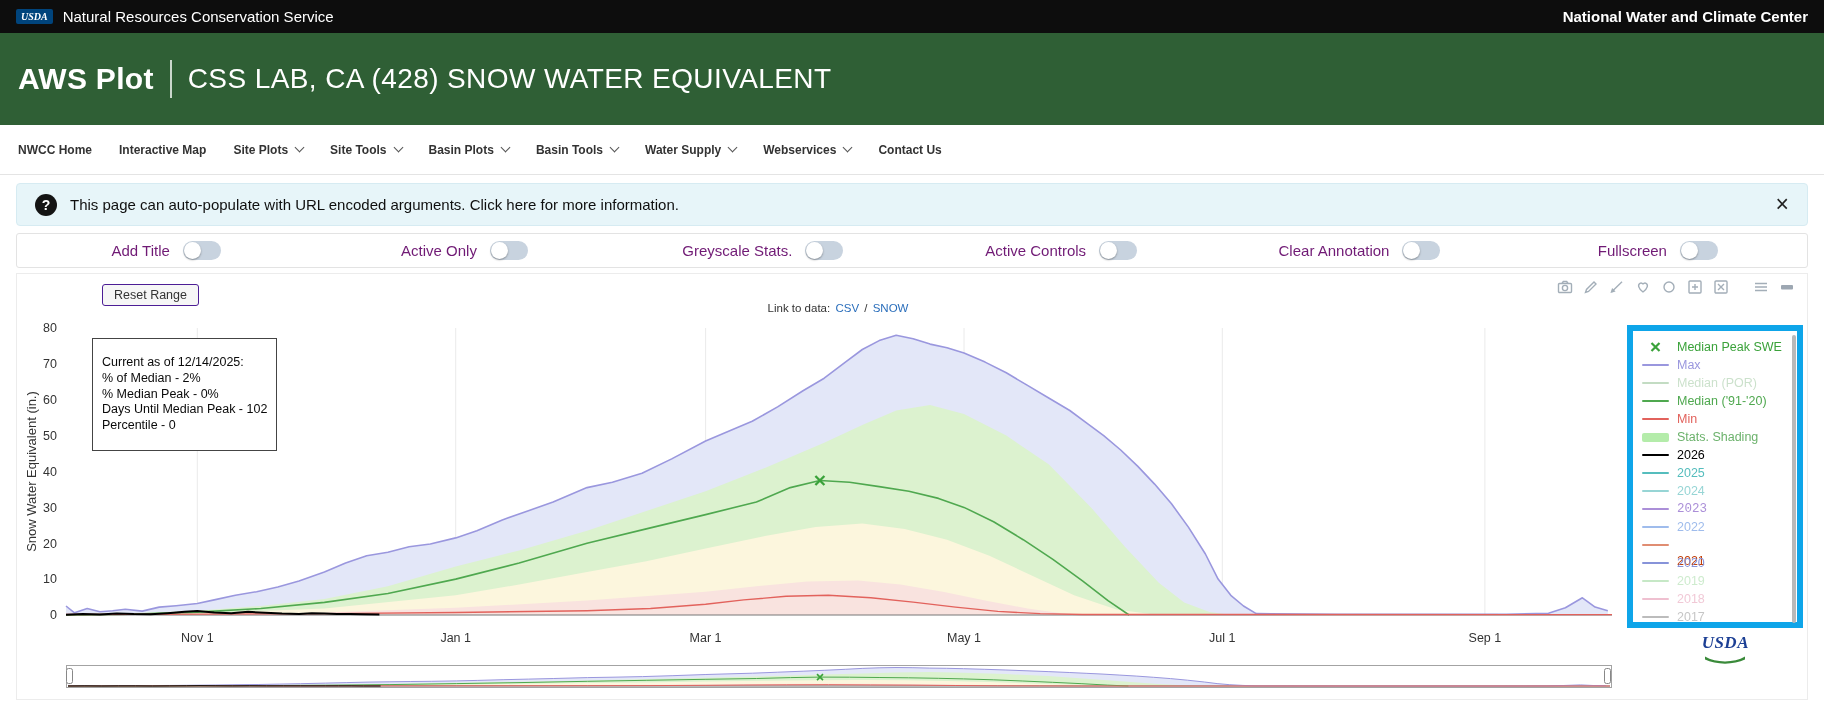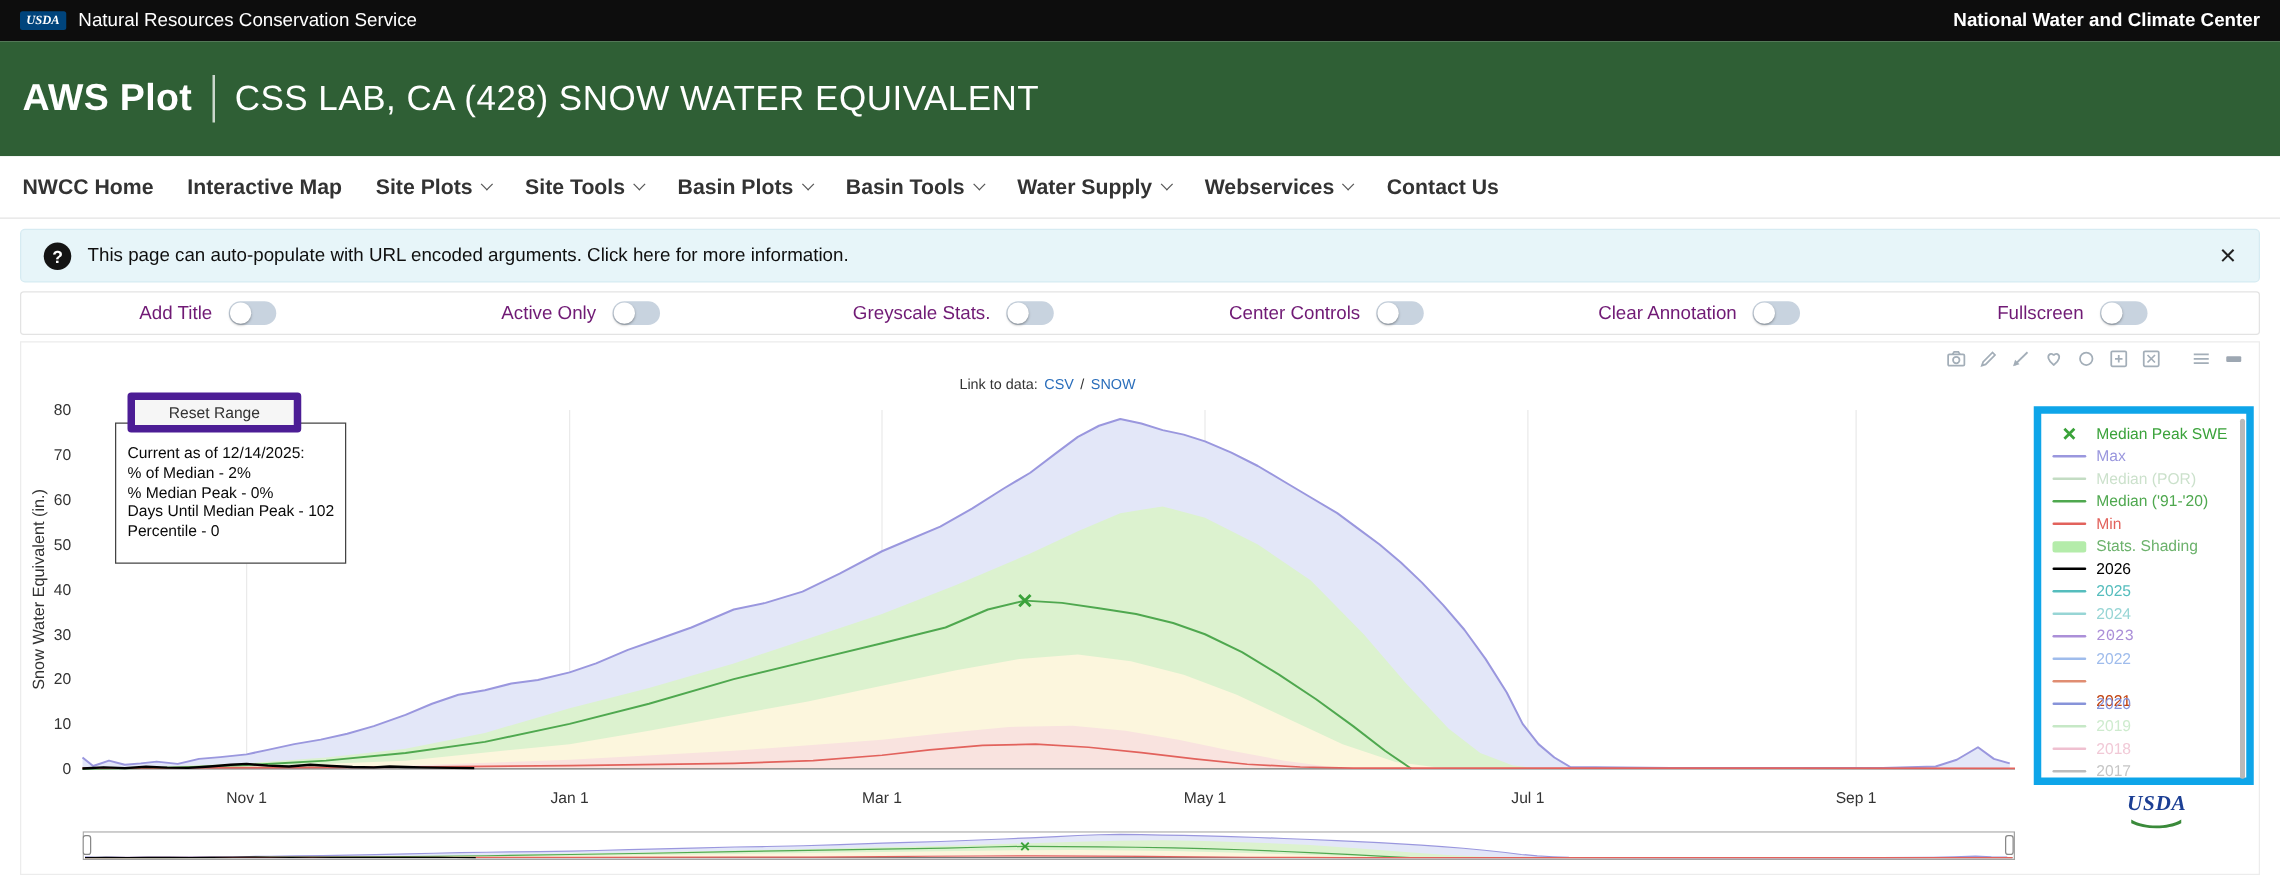--- a/index.html
+++ b/index.html
@@ -14,21 +14,21 @@
   .agency{font-size:15px}
   .center-name{font-size:15px;font-weight:bold}
   
   .hero{height:92px;background:#2f5f35;color:#fff;display:flex;align-items:center;padding:0 18px}
   .hero-title{font-size:30px;font-weight:bold;letter-spacing:.3px}
   .hero-divider{width:2px;height:38px;background:rgba(255,255,255,.75);margin:0 16px}
   .hero-station{font-size:28px;font-weight:400;letter-spacing:.4px}
   
   .nav{height:50px;background:#fff;display:flex;align-items:center;gap:27px;
     padding:0 18px;border-bottom:1px solid #e4e4e4}
-  .nav-item{display:flex;align-items:center;gap:8px;font-size:17px;font-weight:bold;
+  .nav-item{display:flex;align-items:center;gap:8px;font-size:12px;font-weight:bold;
     color:#333;cursor:pointer;white-space:nowrap}
   .chev{width:7px;height:7px;border-right:1.8px solid #555;border-bottom:1.8px solid #555;
     transform:rotate(45deg);margin-top:-4px}
   
   .banner{margin:8px 16px 0;background:#e7f5f9;border:1px solid #d6ebf2;border-radius:4px;
     height:43px;display:flex;align-items:center;padding:0 18px;gap:13px}
   .help-icon{width:22px;height:22px;border-radius:50%;background:#141414;color:#fff;
     font-weight:bold;font-size:14px;display:flex;align-items:center;justify-content:center;flex:none}
   .banner-text{font-size:15px;color:#0f0f0f;cursor:pointer}
   .banner-close{margin-left:auto;font-size:23px;line-height:1;color:#222;cursor:pointer}
@@ -39,22 +39,22 @@
   .control-label{font-size:15px;color:#701a75}
   .switch{width:38px;height:19px;background:#c8d3df;border-radius:10px;position:relative;cursor:pointer;flex:none}
   .switch::after{content:"";position:absolute;left:1px;top:1px;width:17px;height:17px;
     background:#fff;border-radius:50%;box-shadow:0 1px 2px rgba(0,0,0,.35)}
   
   .plot-card{position:relative;margin:5px 16px 0;height:427px;border:1px solid #ececec;background:#fff}
   .modebar{position:absolute;top:5px;right:12px;display:flex;gap:10px;align-items:center;z-index:5}
   .mb{width:16px;height:16px;cursor:pointer;opacity:.85}
   .mb svg{width:16px;height:16px;stroke:#93a0ac;fill:none;stroke-width:1.4}
   .mb-gap{margin-left:14px}
-  .reset-range{position:absolute;left:85px;top:40px;font-size:12.5px;padding:3px 27px;
-    background:#f6f6f6;border:6px solid #4c1d95;border-radius:3px;color:#333;cursor:pointer;
+  .reset-range{position:absolute;left:85px;top:10px;font-size:12.5px;padding:3px 11px;
+    background:#f6f6f6;border:1px solid #4c1d95;border-radius:3px;color:#333;cursor:pointer;
     font-family:"Liberation Sans",sans-serif;z-index:4}
   .link-row{position:absolute;top:28px;left:822px;transform:translateX(-50%);
     font-size:11.5px;color:#333;white-space:nowrap;z-index:4}
   .link-row a{color:#2a6ebb;text-decoration:none;cursor:pointer;margin:12px 2px}
   .y-label{position:absolute;left:-136px;top:190px;width:300px;text-align:center;
     transform:rotate(-90deg);font-size:13px;color:#333}
   #main-chart{position:absolute;left:0;top:44px;width:1790px;height:345px;
     font-family:"Liberation Sans",sans-serif}
   .annotation{position:absolute;left:75px;top:64px;background:#fff;border:1px solid #444;
     padding:16px 9px;font-size:12.5px;line-height:15.8px;color:#0a0a0a;z-index:3}
@@ -142,21 +142,21 @@
     </div>
     <div class="control">
       <span class="control-label">Active Only</span>
       <div class="switch"></div>
     </div>
     <div class="control">
       <span class="control-label">Greyscale Stats.</span>
       <div class="switch"></div>
     </div>
     <div class="control">
-      <span class="control-label">Center Controls</span>
+      <span class="control-label">Active Controls</span>
       <div class="switch"></div>
     </div>
     <div class="control">
       <span class="control-label">Clear Annotation</span>
       <div class="switch"></div>
     </div>
     <div class="control">
       <span class="control-label">Fullscreen</span>
       <div class="switch"></div>
     </div>

